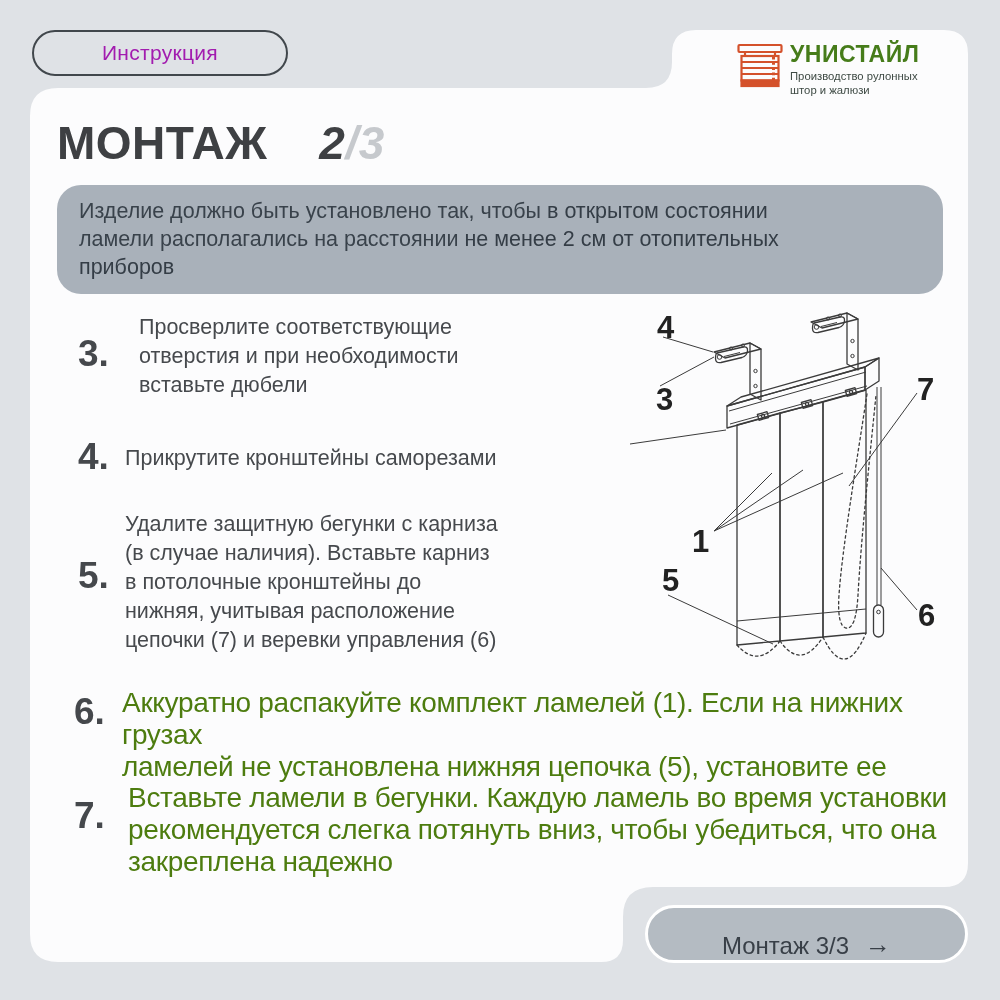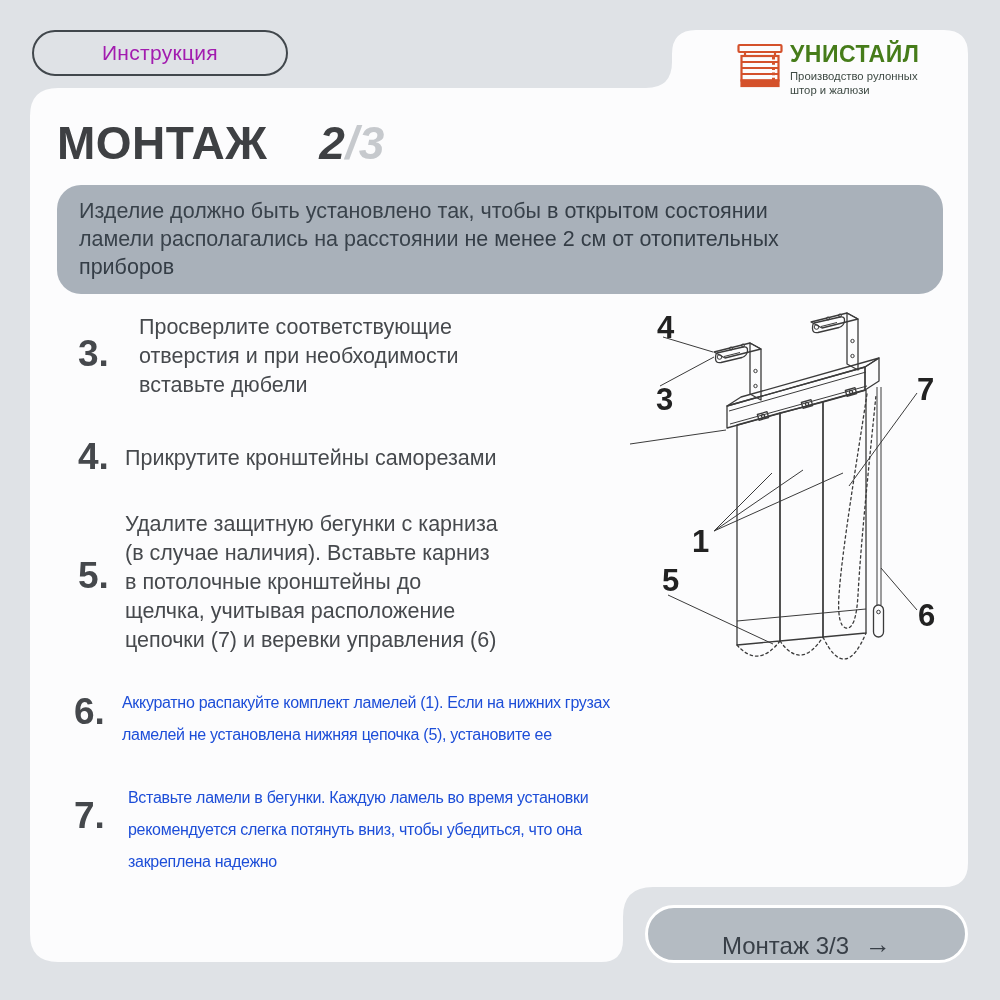--- a/index.html
+++ b/index.html
@@ -31,21 +31,21 @@
   .callout{
     position:absolute;left:57px;top:185px;width:886px;box-sizing:border-box;z-index:2;
     background:#a9b1ba;border-radius:24px;padding:12px 24px 13px 22px;
     font-size:21.5px;line-height:28px;color:#39424b;font-weight:500;
   }
   .callout b{font-weight:400;color:#343d46;}
 
   
   .step-num{position:absolute;z-index:2;font-size:37px;font-weight:700;color:#45484c;line-height:40px;}
   .step-text{position:absolute;z-index:2;font-size:21.5px;color:#46494d;line-height:29px;}
-  .step-text.cond{font-size:16px;line-height:32px;letter-spacing:-0.3px;color:#1d4ed8;}
+  .step-text.cond{font-size:28px;line-height:32px;letter-spacing:-0.3px;color:#4d7c0f;}
 
   .n3{left:78px;top:334px;} .t3{left:125px;top:313px;width:440px;margin-left:14px;}
   .n4{left:78px;top:437px;} .t4{left:125px;top:444px;width:480px;}
   .n5{left:78px;top:556px;} .t5{left:125px;top:510px;width:470px;}
   .n6{left:74px;top:692px;} .t6{left:122px;top:687px;width:840px;}
   .n7{left:74px;top:796px;} .t7{left:128px;top:782px;width:840px;}
 
   
   .diagram{position:absolute;left:630px;top:295px;z-index:2;}
   .diagram path,.diagram line,.diagram rect,.diagram circle{vector-effect:none;}
@@ -114,21 +114,21 @@
   <div class="step-num n4">4.</div>
   <div class="step-text t4">
     <div>Прикрутите кронштейны саморезами</div>
   </div>
 
   <div class="step-num n5">5.</div>
   <div class="step-text t5">
     <div>Удалите защитную бегунки с карниза</div>
       <div>(в случае наличия). Вставьте карниз</div>
       <div>в потолочные кронштейны до</div>
-      <div>щелчка, учитывая расположение</div>
+      <div>нижняя, учитывая расположение</div>
       <div>цепочки (7) и веревки управления (6)</div>
   </div>
 
   <div class="step-num n6">6.</div>
   <div class="step-text cond t6">
     <div>Аккуратно распакуйте комплект ламелей (1). Если на нижних грузах</div>
       <div>ламелей не установлена нижняя цепочка (5), установите ее</div>
   </div>
 
   <div class="step-num n7">7.</div>

